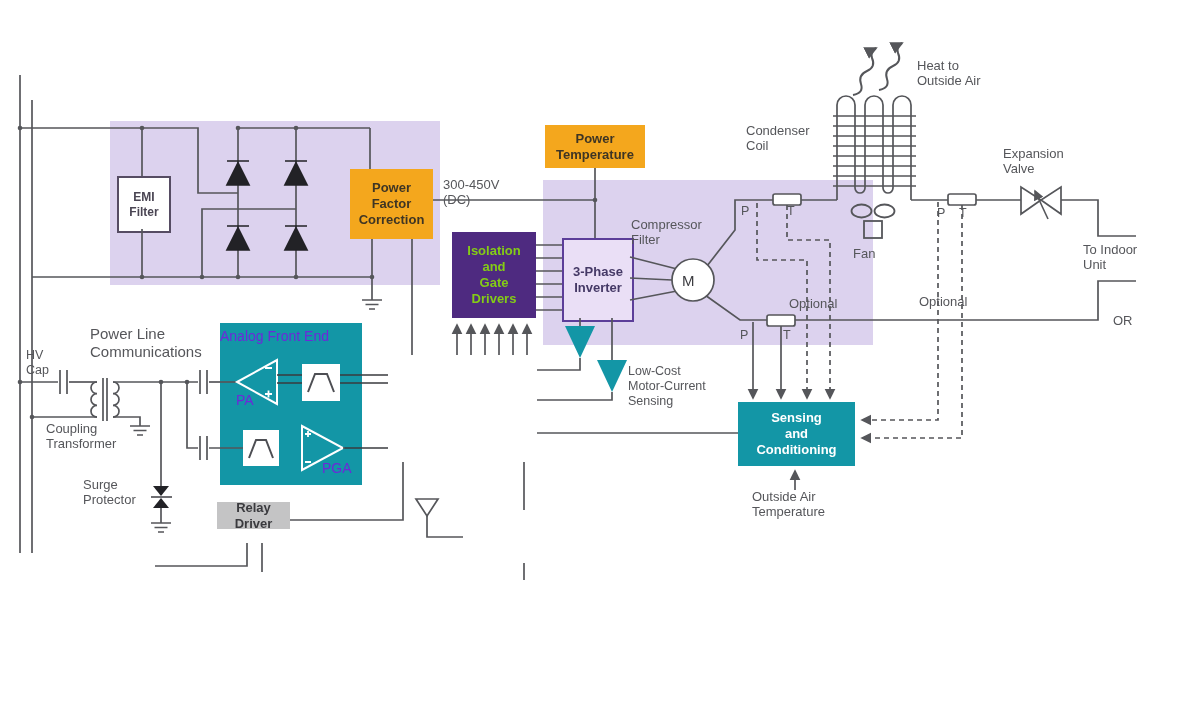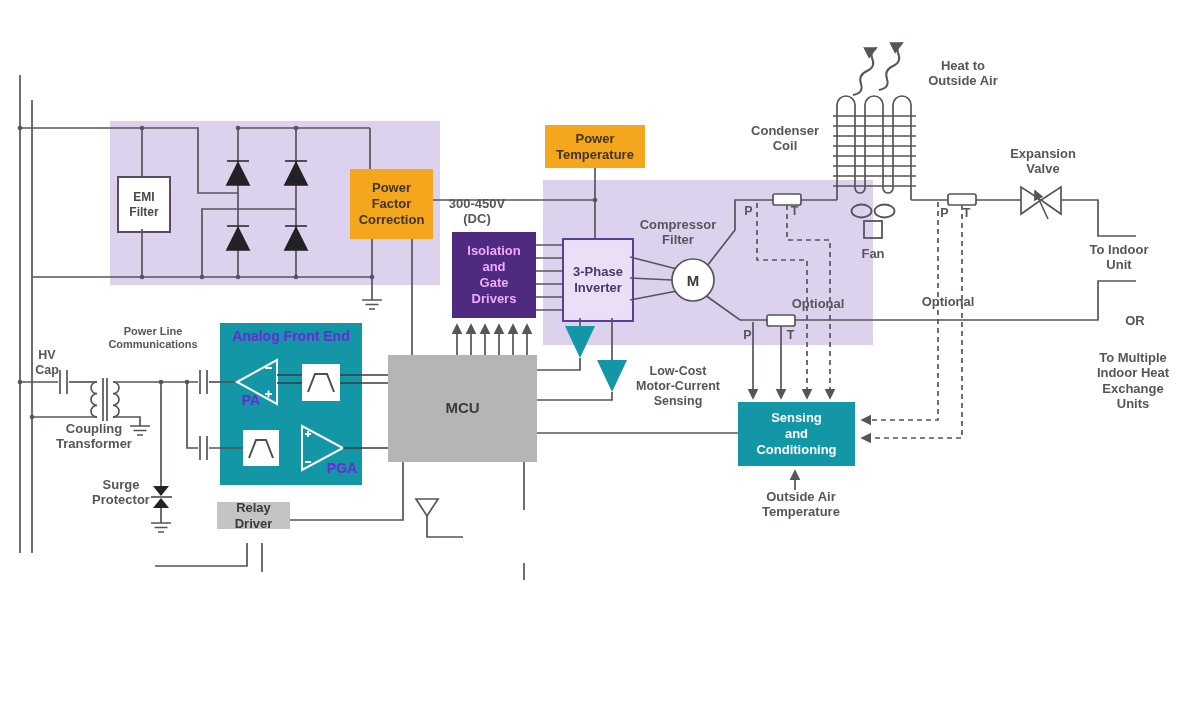--- a/index.html
+++ b/index.html
@@ -3,27 +3,27 @@
 <meta charset="utf-8">
 <style>
   html,body{margin:0;padding:0;background:#fff}
   .canvas{position:relative;width:1186px;height:723px;background:#ffffff;
     font-family:"Liberation Sans",sans-serif;overflow:hidden}
   .region{position:absolute;background:#DCD2EE;z-index:0}
   svg.wires{position:absolute;left:0;top:0;z-index:2;pointer-events:none}
   .box{position:absolute;z-index:1;display:flex;flex-direction:column;align-items:center;
     justify-content:center;text-align:center;font-weight:700;line-height:1.22;font-size:13px}
   .box.orange{background:#F4A71D;color:#3E3524}
-  .box.purple{background:#4E2A80;color:#f0abfc}
+  .box.purple{background:#4E2A80;color:#84cc16}
   .box.teal{background:#1396A6;color:#fff}
   .box.gray{background:#B6B5B6;color:#3A3A3E;font-size:15px}
   .box.gray2{background:#C4C4C5;color:#3A3A3E}
   .box.outline{background:#fff;border:2px solid #564C63;color:#4A4553;font-size:12px}
   .box.lav{background:#EADFF6;border:2px solid #5C3E99;color:#453966}
-  .lbl{position:absolute;z-index:3;color:#55565A;font-weight:700;text-align:center;
+  .lbl{position:absolute;z-index:3;color:#55565A;font-weight:400;text-align:left;
     line-height:1.18;font-size:13px}
   .lbl.white{color:#6d28d9}
   .lbl.small{font-size:12.5px}
   .caption-line{position:absolute;z-index:3;left:0;width:100%;text-align:center;
     color:#8A66C9;font-size:21px;font-weight:400}
 </style>
 </head>
 <body>
 
 <div class="canvas">
@@ -54,23 +54,20 @@
     <div>Drivers</div>
   </div>
 
   <div class="box lav" style="left:562px;top:238px;width:68px;height:80px">
     <div>3-Phase</div>
     <div>Inverter</div>
   </div>
 
   <div class="box teal" style="left:220px;top:323px;width:142px;height:162px"></div>
 
-  <div class="box gray" style="left:388px;top:355px;width:149px;height:107px">
-    <div>MCU</div>
-  </div>
 
   <div class="box gray2" style="left:217px;top:502px;width:73px;height:27px">
     <div>Relay</div>
     <div>Driver</div>
   </div>
 
 
   <div class="box teal" style="left:738px;top:402px;width:117px;height:64px">
     <div>Sensing</div>
     <div>and</div>
@@ -249,38 +246,38 @@
   <div class="lbl white" style="left:220px;top:328px;width:142px;font-size:14px">
     <div>Analog Front End</div>
   </div>
   <div class="lbl white" style="left:236px;top:392px;width:30px;font-size:14px">
     <div>PA</div>
   </div>
   <div class="lbl white" style="left:322px;top:460px;width:40px;font-size:14px">
     <div>PGA</div>
   </div>
 
-  <div class="lbl" style="left:90px;top:325px;width:126px;font-size:11px">
+  <div class="lbl" style="left:90px;top:325px;width:126px;font-size:15px">
     <div>Power Line</div>
     <div>Communications</div>
   </div>
   <div class="lbl small" style="left:26px;top:348px;width:42px">
     <div>HV</div>
     <div>Cap</div>
   </div>
   <div class="lbl" style="left:46px;top:421px;width:96px">
     <div>Coupling</div>
     <div>Transformer</div>
   </div>
   <div class="lbl" style="left:83px;top:477px;width:76px">
     <div>Surge</div>
     <div>Protector</div>
   </div>
 
-  <div class="lbl" style="left:443px;top:196px;width:68px">
+  <div class="lbl" style="left:443px;top:177px;width:68px">
     <div>300-450V</div>
     <div>(DC)</div>
   </div>
 
   <div class="lbl" style="left:631px;top:217px;width:94px">
     <div>Compressor</div>
     <div>Filter</div>
   </div>
   <div class="lbl" style="left:682px;top:272px;width:22px;font-size:15px;color:#3C3C40">
     <div>M</div>
@@ -300,26 +297,20 @@
   <div class="lbl" style="left:1003px;top:146px;width:80px">
     <div>Expansion</div>
     <div>Valve</div>
   </div>
   <div class="lbl" style="left:1083px;top:242px;width:72px">
     <div>To Indoor</div>
     <div>Unit</div>
   </div>
   <div class="lbl" style="left:1113px;top:313px;width:44px">
     <div>OR</div>
-  </div>
-  <div class="lbl" style="left:1092px;top:350px;width:82px">
-    <div>To Multiple</div>
-    <div>Indoor Heat</div>
-    <div>Exchange</div>
-    <div>Units</div>
   </div>
 
   <div class="lbl" style="left:789px;top:296px;width:58px">
     <div>Optional</div>
   </div>
   <div class="lbl" style="left:919px;top:294px;width:58px">
     <div>Optional</div>
   </div>
 
   <div class="lbl small" style="left:741px;top:204px;width:15px">

